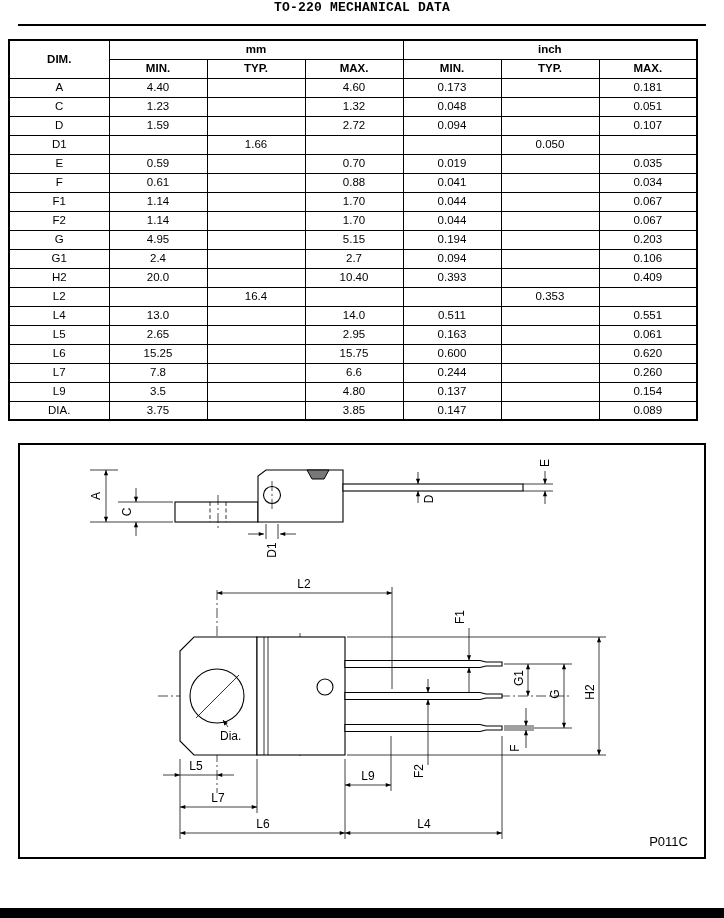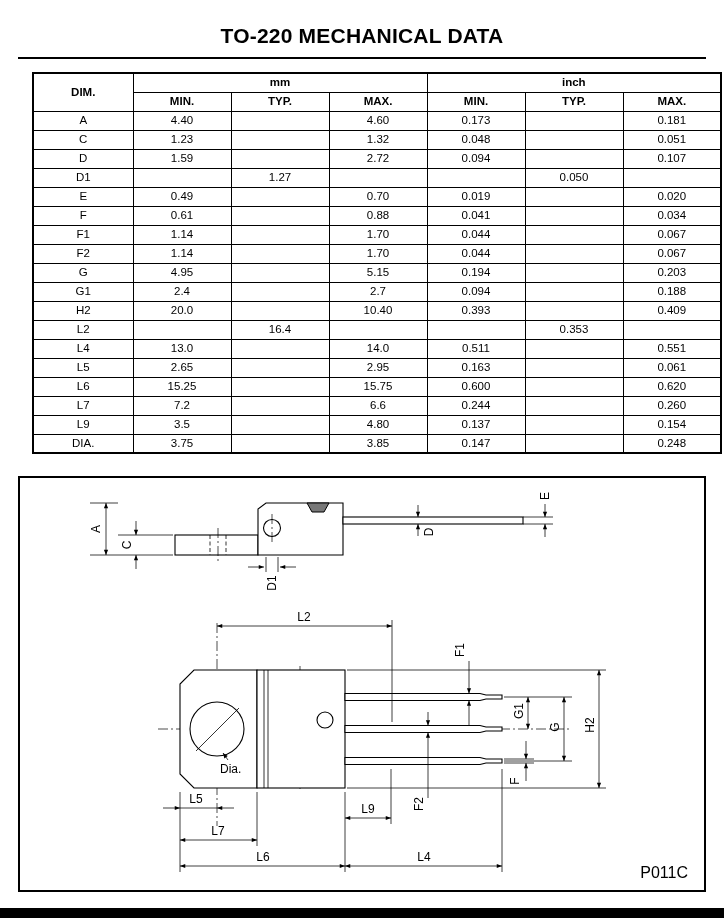--- a/index.html
+++ b/index.html
@@ -4,39 +4,39 @@
 <style>
   * { box-sizing: border-box; }
   html, body { margin: 0; padding: 0; }
   body {
     width: 724px; height: 918px;
     background: #ffffff; color: #000;
     font-family: "Liberation Sans", sans-serif;
     position: relative; overflow: hidden;
   }
   .title {
-    padding-top: 24px; text-align: center;
-    font-size: 21px; font-weight: bold; letter-spacing: 0.2px;
+    padding-top: 0; text-align: center;
+    font-size: 13px; font-weight: bold; letter-spacing: 0.2px; font-family: Liberation Mono, monospace;
   }
   .title-rule { margin: 9px 18px 0 18px; border-top: 2px solid #000; height: 0; }
   .dim-table {
-    border-collapse: collapse; margin: 13px 18px 0 32px;
+    border-collapse: collapse; margin: 13px 18px 0 8px;
     width: 688px; table-layout: fixed; border: 2px solid #000;
   }
   .dim-table th, .dim-table td {
     border: 1px solid #000; height: 19px; padding: 0 2px;
     text-align: center; vertical-align: middle;
     font-size: 11.5px; line-height: 1;
   }
   .dim-table th { font-weight: bold; }
   .figure-box {
     margin: 22px 18px 0 18px; height: 416px;
     border: 2px solid #000; position: relative; background: #fff;
   }
-  .fig-code { position: absolute; right: 16px; bottom: 8px; font-size: 16px; }
+  .fig-code { position: absolute; right: 16px; bottom: 8px; font-size: 13px; }
   .footer-bar { position: absolute; left: 0; bottom: 0; width: 724px; height: 10px; background: #000; }
 
   svg { display: block; }
   svg .outline { fill: #fff; stroke: #000; stroke-width: 1.1; }
   svg .solid-gray { fill: #787878; stroke: #000; stroke-width: 1; }
   svg .thin { stroke: #000; stroke-width: 0.8; fill: none; }
   svg .dim { stroke: #000; stroke-width: 0.75; fill: none; }
   svg .cl { stroke: #000; stroke-width: 0.7; stroke-dasharray: 10 3 2 3; fill: none; }
   svg .hid { stroke: #000; stroke-width: 0.8; stroke-dasharray: 4 2.5; fill: none; }
   svg text.lbl { font-family: "Liberation Sans", sans-serif; font-size: 12px; fill: #000; }
@@ -98,34 +98,34 @@
           <td>1.59</td>
           <td></td>
           <td>2.72</td>
           <td>0.094</td>
           <td></td>
           <td>0.107</td>
         </tr>
         <tr>
           <td>D1</td>
           <td></td>
-          <td>1.27</td>
+          <td>1.66</td>
           <td></td>
           <td></td>
           <td>0.050</td>
           <td></td>
         </tr>
         <tr>
           <td>E</td>
-          <td>0.49</td>
+          <td>0.59</td>
           <td></td>
           <td>0.70</td>
           <td>0.019</td>
           <td></td>
-          <td>0.020</td>
+          <td>0.035</td>
         </tr>
         <tr>
           <td>F</td>
           <td>0.61</td>
           <td></td>
           <td>0.88</td>
           <td>0.041</td>
           <td></td>
           <td>0.034</td>
         </tr>
@@ -156,21 +156,21 @@
           <td></td>
           <td>0.203</td>
         </tr>
         <tr>
           <td>G1</td>
           <td>2.4</td>
           <td></td>
           <td>2.7</td>
           <td>0.094</td>
           <td></td>
-          <td>0.188</td>
+          <td>0.106</td>
         </tr>
         <tr>
           <td>H2</td>
           <td>20.0</td>
           <td></td>
           <td>10.40</td>
           <td>0.393</td>
           <td></td>
           <td>0.409</td>
         </tr>
@@ -205,21 +205,21 @@
           <td>L6</td>
           <td>15.25</td>
           <td></td>
           <td>15.75</td>
           <td>0.600</td>
           <td></td>
           <td>0.620</td>
         </tr>
         <tr>
           <td>L7</td>
-          <td>7.2</td>
+          <td>7.8</td>
           <td></td>
           <td>6.6</td>
           <td>0.244</td>
           <td></td>
           <td>0.260</td>
         </tr>
         <tr>
           <td>L9</td>
           <td>3.5</td>
           <td></td>
@@ -228,21 +228,21 @@
           <td></td>
           <td>0.154</td>
         </tr>
         <tr>
           <td>DIA.</td>
           <td>3.75</td>
           <td></td>
           <td>3.85</td>
           <td>0.147</td>
           <td></td>
-          <td>0.248</td>
+          <td>0.089</td>
         </tr>
       </tbody>
   </table>
 
   <div class="figure-box">
     <svg width="684" height="412" viewBox="0 0 684 412">
       <defs>
         <marker id="ah" viewBox="0 0 10 10" refX="10" refY="5" markerWidth="10" markerHeight="7" orient="auto-start-reverse">
           <path d="M0,1 L10,5 L0,9 Z" fill="#000"></path>
         </marker>

